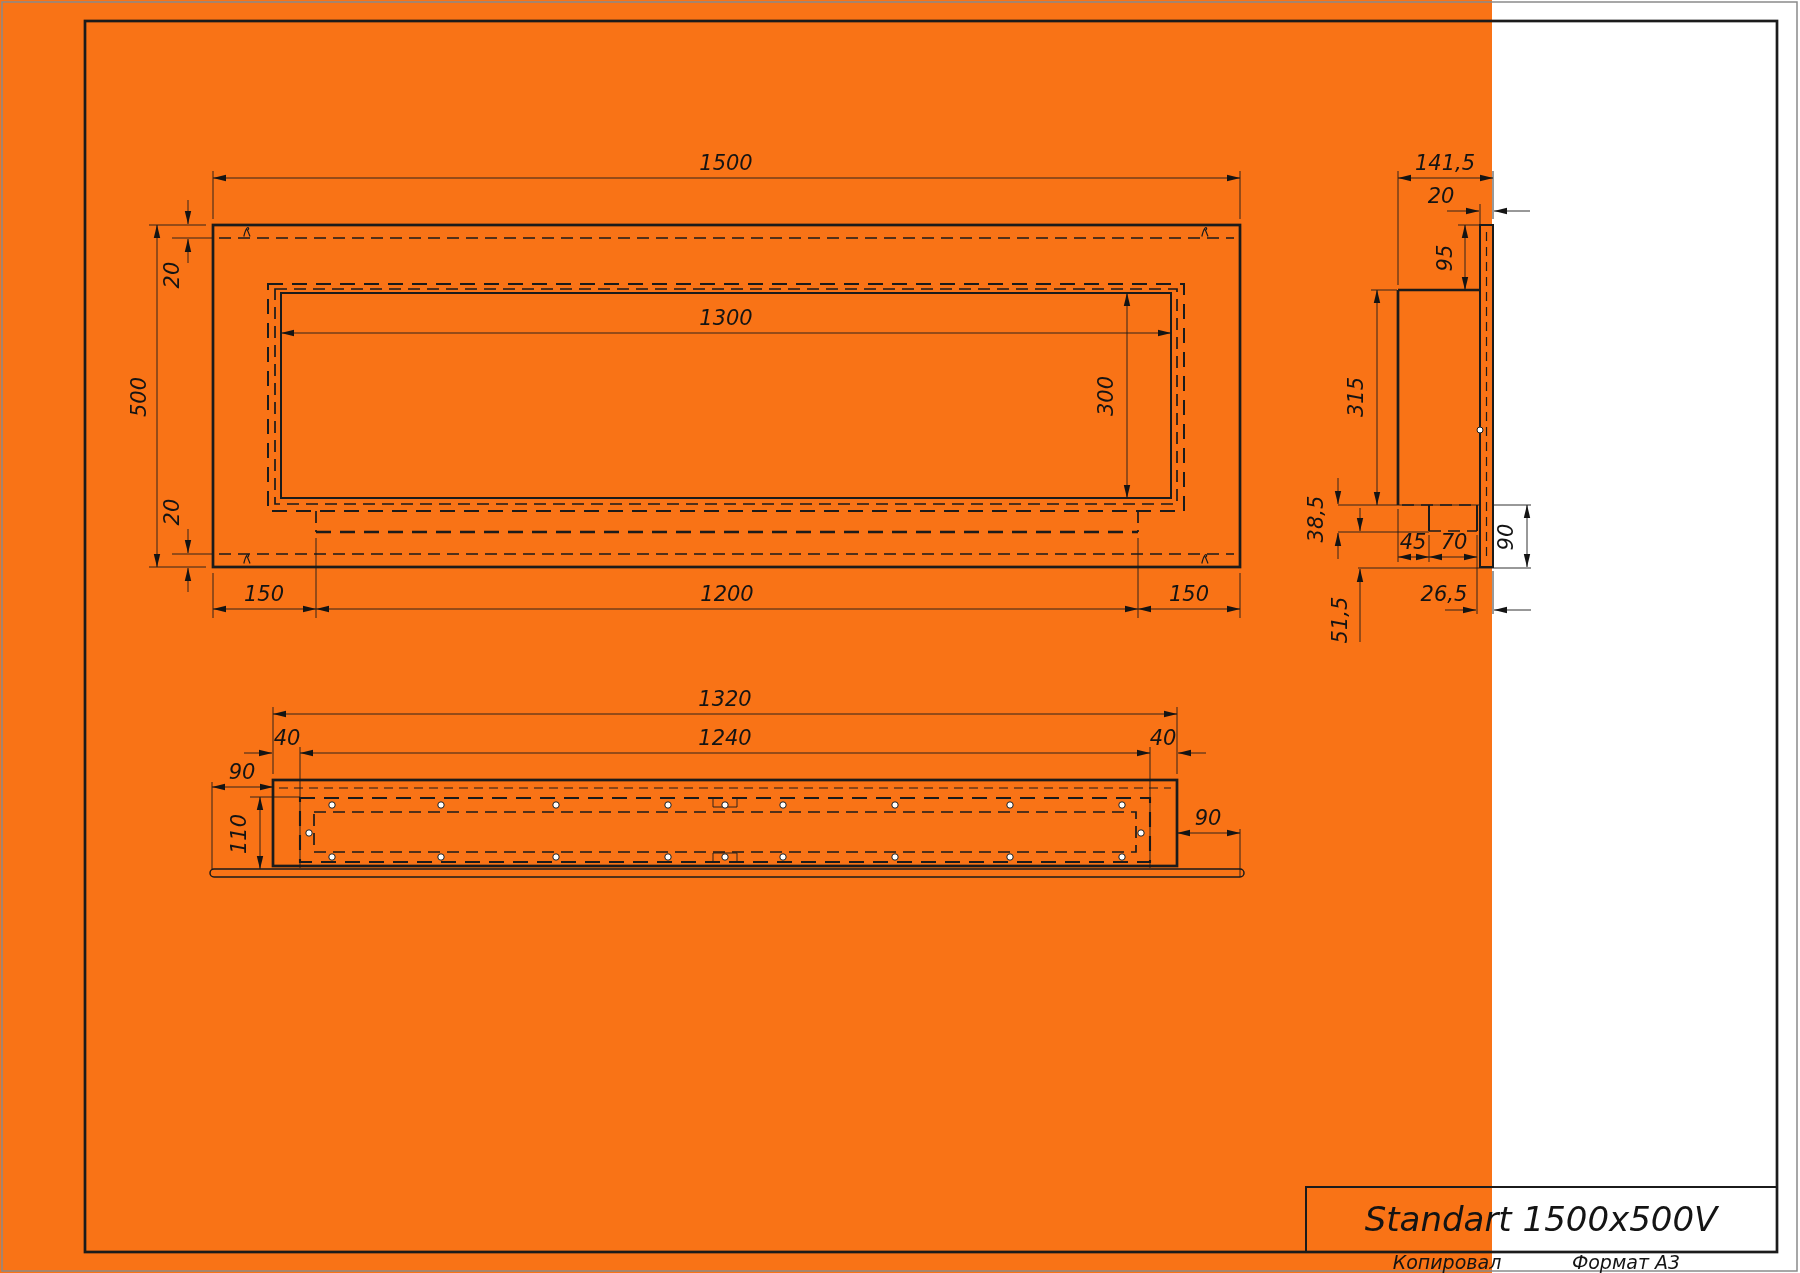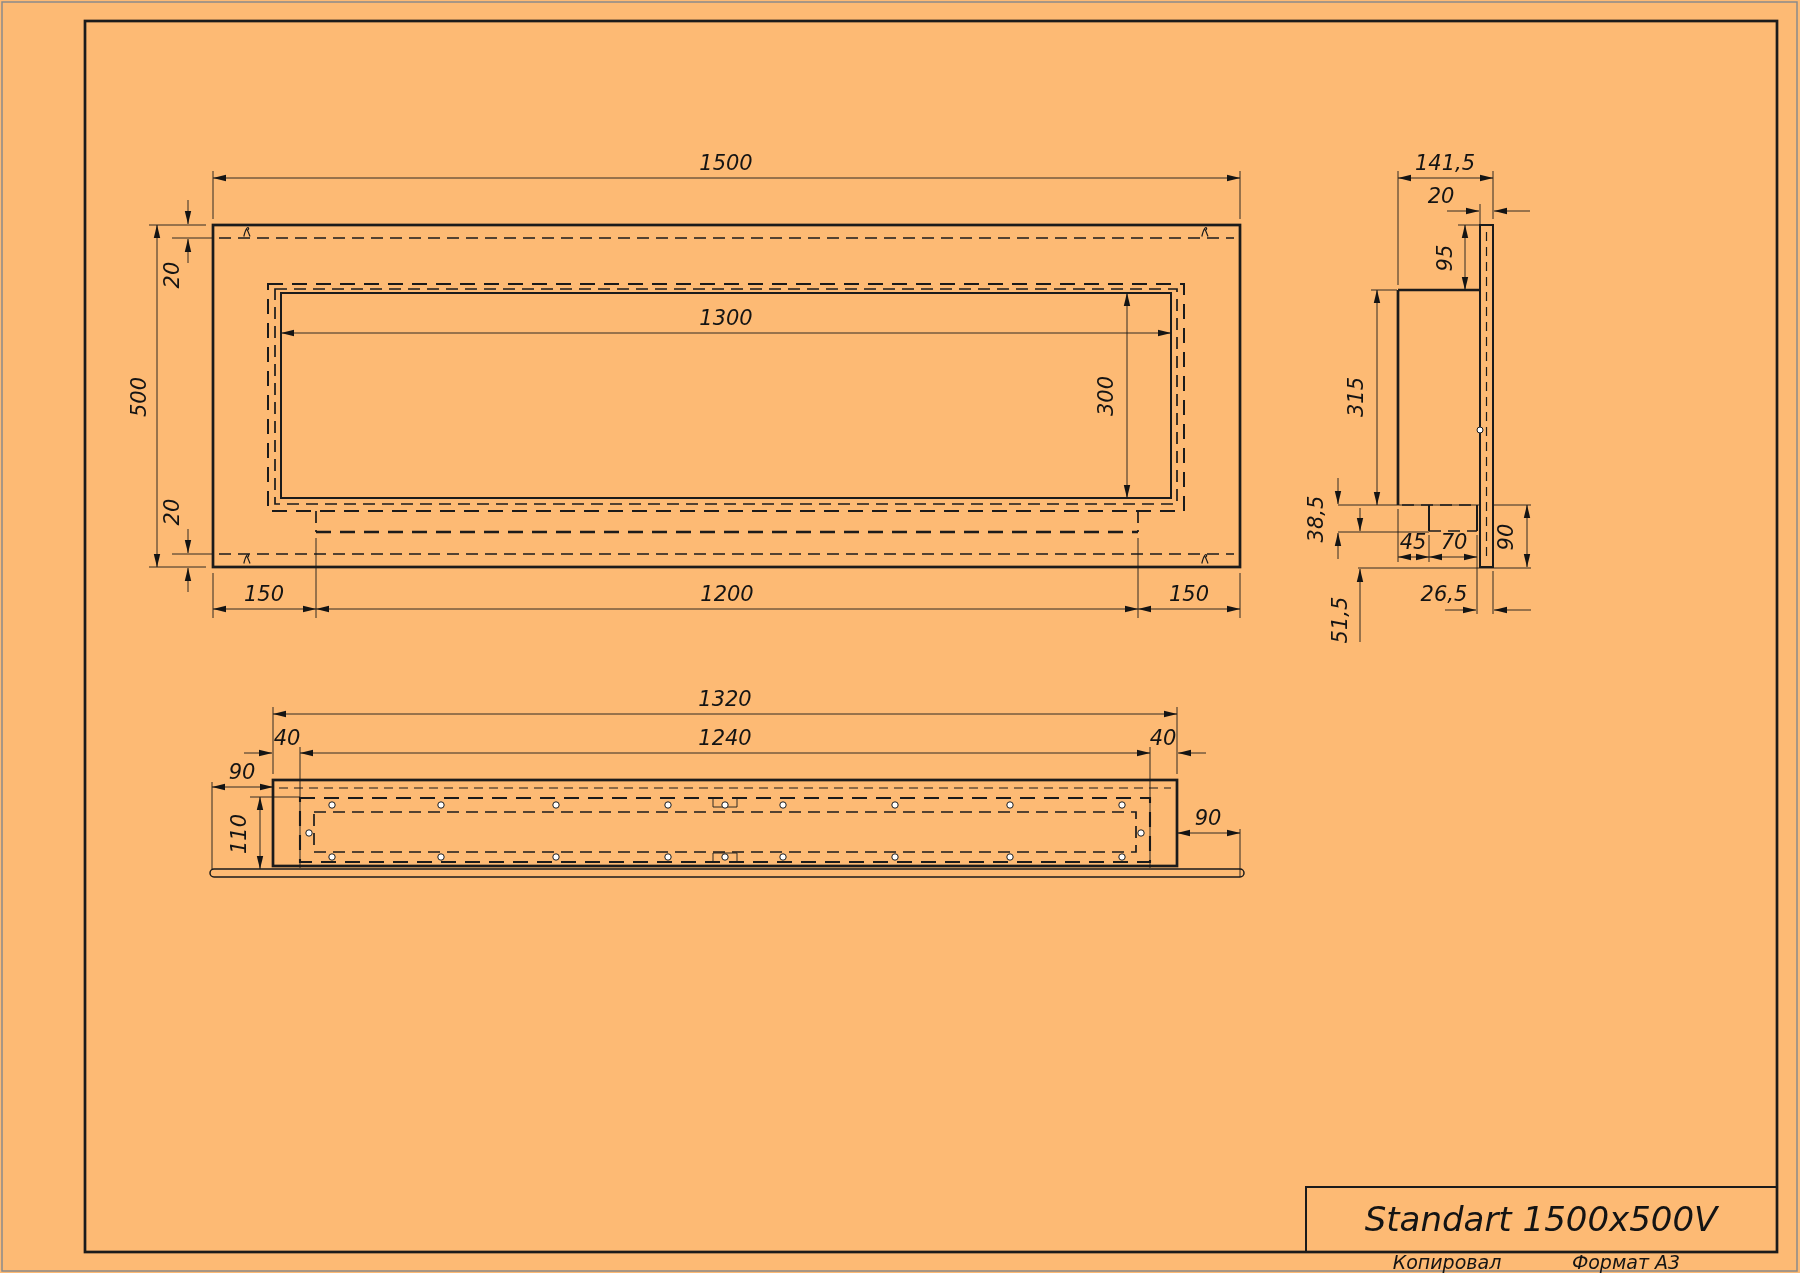--- a/index.html
+++ b/index.html
@@ -1,16 +1,16 @@
 <!DOCTYPE html>
 <html><head>
 <meta charset="utf-8">
 <style>
   html,body { margin:0; padding:0; background:#fff; }
-  .sheet { position:relative; width:1800px; height:1273px; background:#fdba74;
+  .sheet { position:relative; width:1492px; height:1273px; background:#f97316;
            font-family:"DejaVu Sans", sans-serif; }
   svg { display:block; }
   .ln   { stroke:#1b1b1b; fill:none; stroke-linecap:butt; }
   .w1   { stroke-width:0.9; }
   .w15  { stroke-width:1.5; }
   .w2   { stroke-width:2; }
   .w3   { stroke-width:2.7; }
   .dashHeavy { stroke:#1b1b1b; fill:none; stroke-width:2.3; stroke-dasharray:15 9; }
   .dashMed   { stroke:#1b1b1b; fill:none; stroke-width:1.7; stroke-dasharray:12 7; }
   .dashThin  { stroke:#1b1b1b; fill:none; stroke-width:1.2; stroke-dasharray:9 6; }

